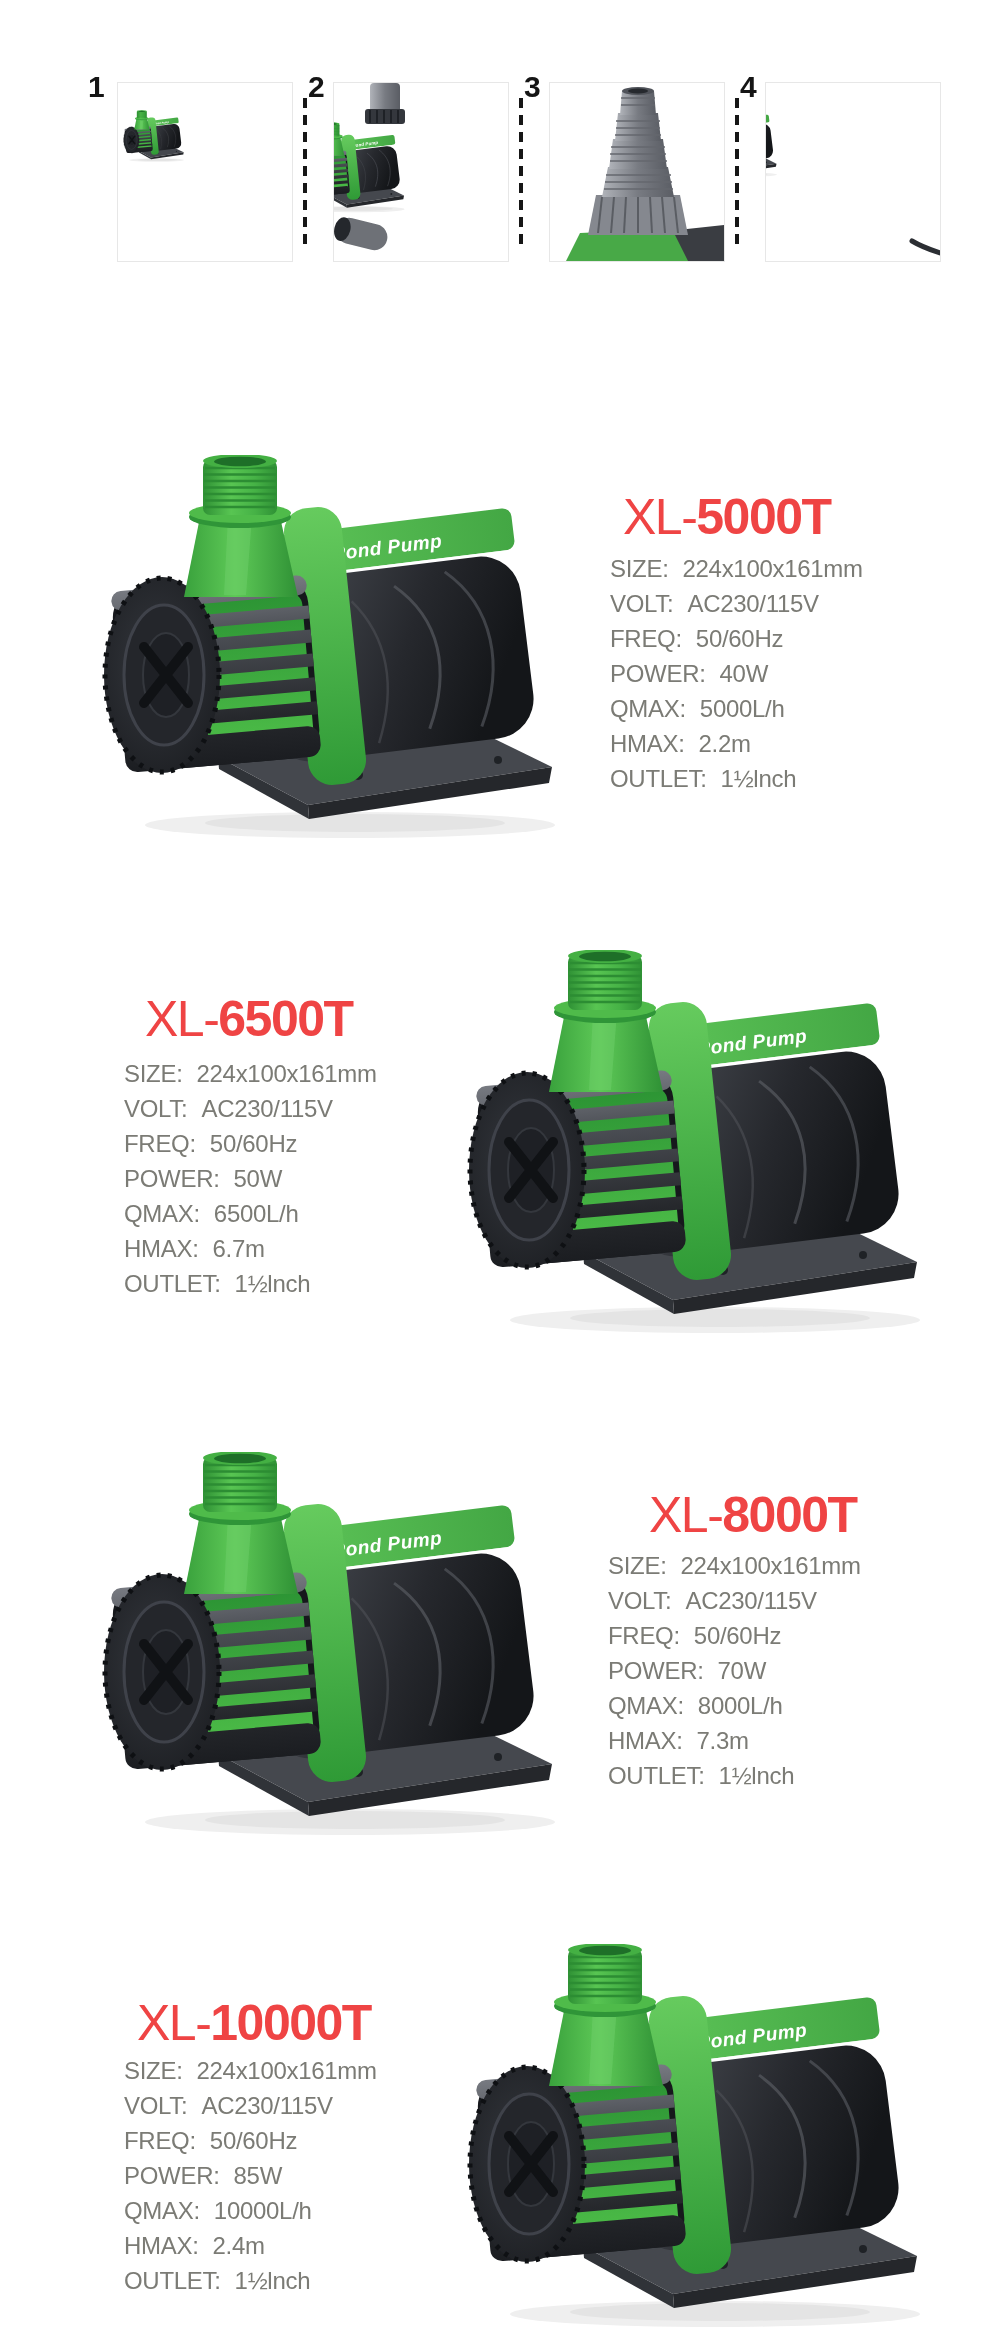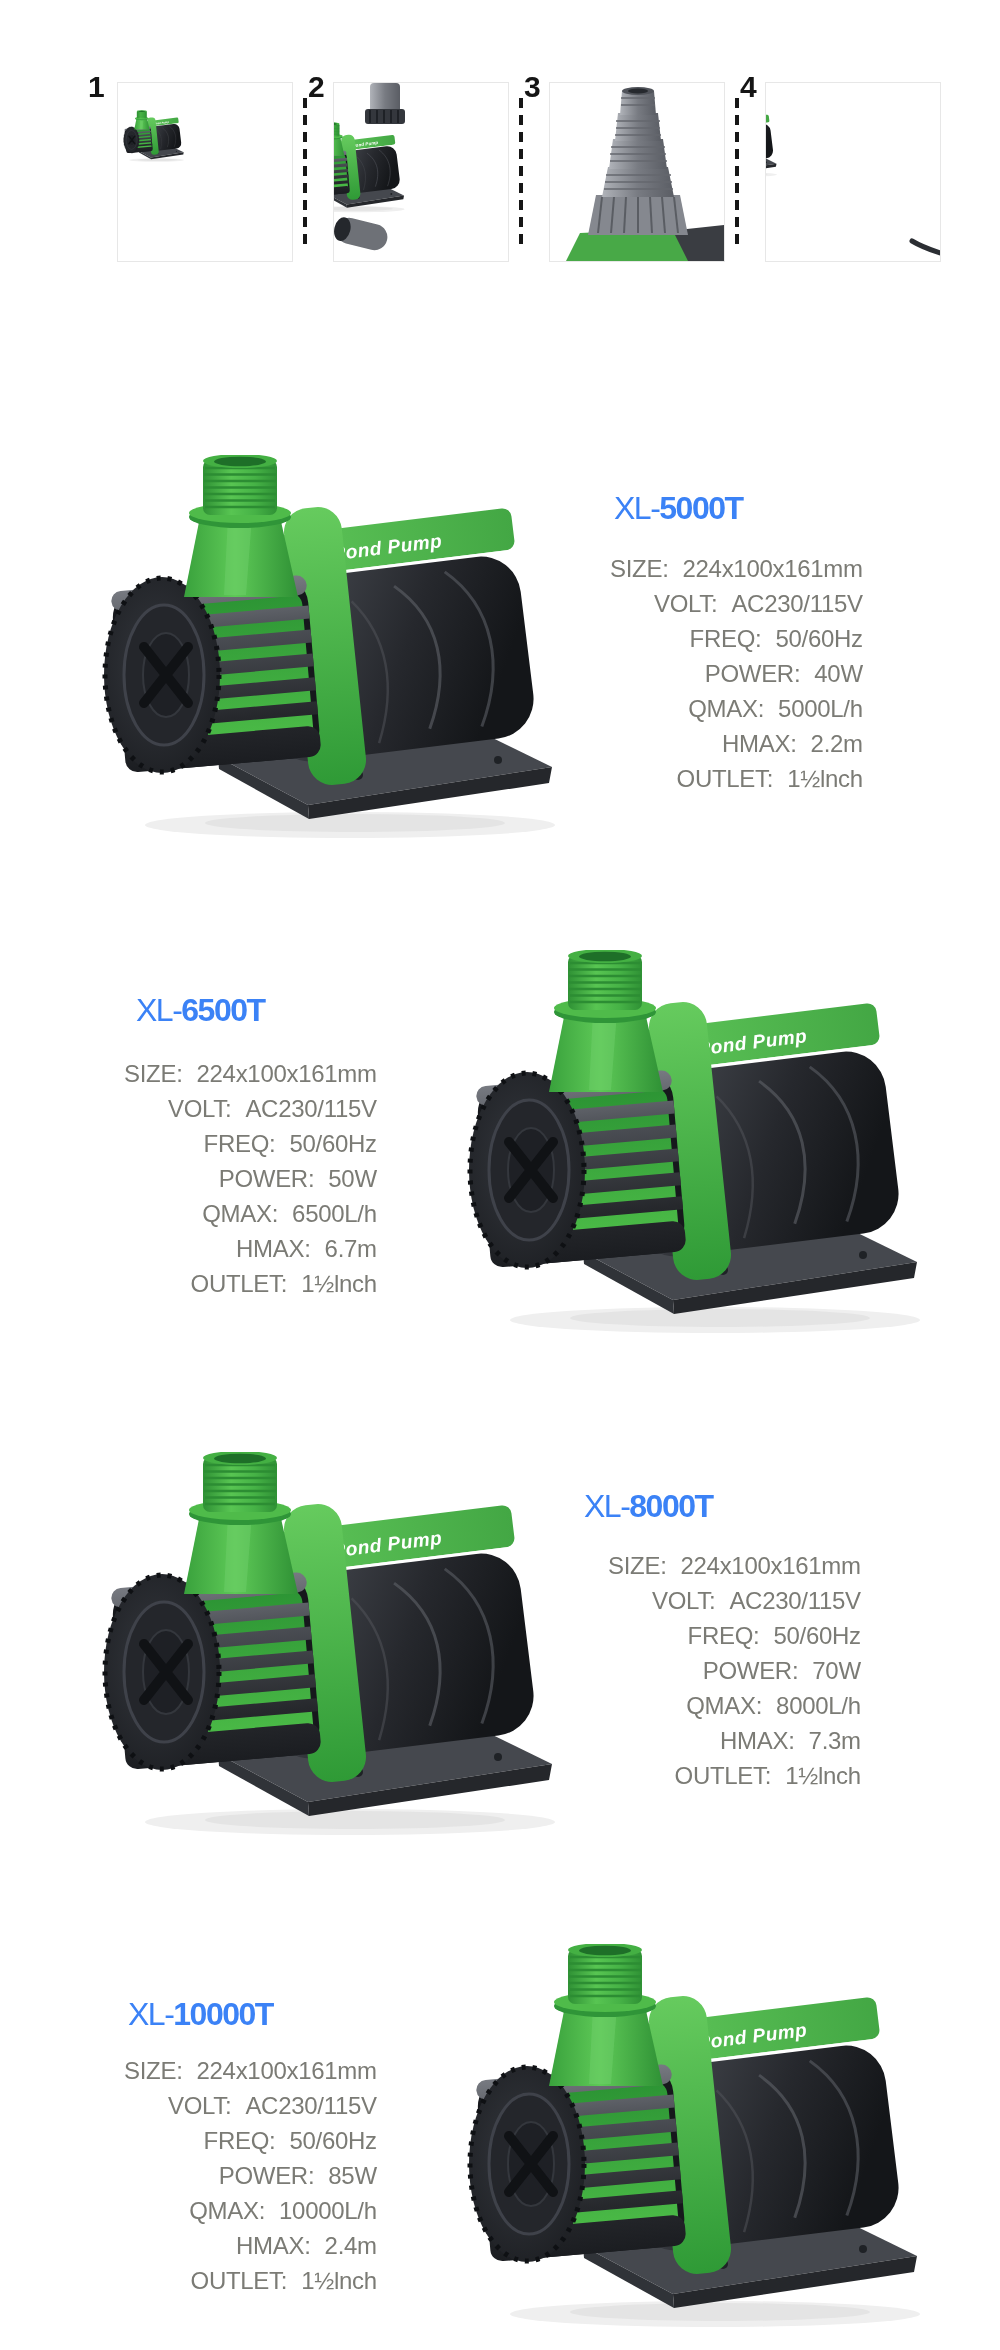--- a/index.html
+++ b/index.html
@@ -7,25 +7,25 @@
           font-family:"Liberation Sans",sans-serif;}
 
   
   .gallery-number{position:absolute;top:72px;font-size:30px;font-weight:800;color:#151515;line-height:1;}
   .gallery-panel{position:absolute;top:82px;width:176px;height:180px;box-sizing:border-box;
                  border:1px solid #e7e7e7;background:#fff;overflow:hidden;}
   .dash-sep{position:absolute;top:98px;width:4px;height:148px;
             background:repeating-linear-gradient(180deg,#161616 0 10px,transparent 10px 17px);}
 
   
-  .model-title{position:absolute;margin:4px;font-size:32px;line-height:44px;color:#3b82f6;
+  .model-title{position:absolute;margin:13px;font-size:50px;line-height:44px;color:#ef4444;
                letter-spacing:-1.5px;white-space:nowrap;font-weight:400;}
   .model-number{font-weight:700;}
   .specs{position:absolute;font-size:24px;color:#7b7b75;letter-spacing:-0.3px;}
-  .spec-row{line-height:35px;white-space:nowrap;text-align:right;}
+  .spec-row{line-height:35px;white-space:nowrap;}
   .spec-label{margin-right:14px;}
   .pump-svg{position:absolute;}
 </style>
 </head>
 <body>
 
 <svg width="0" height="0" style="position:absolute" xmlns="http://www.w3.org/2000/svg" xmlns:xlink="http://www.w3.org/1999/xlink" aria-hidden="true">
   <defs>
     <linearGradient id="gPipe" x1="0" y1="0" x2="1" y2="0">
       <stop offset="0" stop-color="#2f9135"></stop>
@@ -241,21 +241,21 @@
         <div class="spec-row"><span class="spec-label">QMAX:</span><span class="spec-value">6500L/h</span></div>
         <div class="spec-row"><span class="spec-label">HMAX:</span><span class="spec-value">6.7m</span></div>
         <div class="spec-row"><span class="spec-label">OUTLET:</span><span class="spec-value">1½lnch</span></div>
       </div>
   </section>
 
   <section>
     <svg class="pump-svg" style="left:100px;top:1452px" width="460" height="390" viewBox="0 0 460 390" xmlns="http://www.w3.org/2000/svg" xmlns:xlink="http://www.w3.org/1999/xlink">
       <use href="#pump-art" xlink:href="#pump-art"></use>
     </svg>
-    <h2 class="model-title" style="left:580px;top:1480px"><span>XL-</span><span class="model-number">8000T</span></h2>
+    <h2 class="model-title" style="left:636px;top:1480px"><span>XL-</span><span class="model-number">8000T</span></h2>
     <div class="specs" style="left:608px;top:1548px">
         <div class="spec-row"><span class="spec-label">SIZE:</span><span class="spec-value">224x100x161mm</span></div>
         <div class="spec-row"><span class="spec-label">VOLT:</span><span class="spec-value">AC230/115V</span></div>
         <div class="spec-row"><span class="spec-label">FREQ:</span><span class="spec-value">50/60Hz</span></div>
         <div class="spec-row"><span class="spec-label">POWER:</span><span class="spec-value">70W</span></div>
         <div class="spec-row"><span class="spec-label">QMAX:</span><span class="spec-value">8000L/h</span></div>
         <div class="spec-row"><span class="spec-label">HMAX:</span><span class="spec-value">7.3m</span></div>
         <div class="spec-row"><span class="spec-label">OUTLET:</span><span class="spec-value">1½lnch</span></div>
       </div>
   </section>

